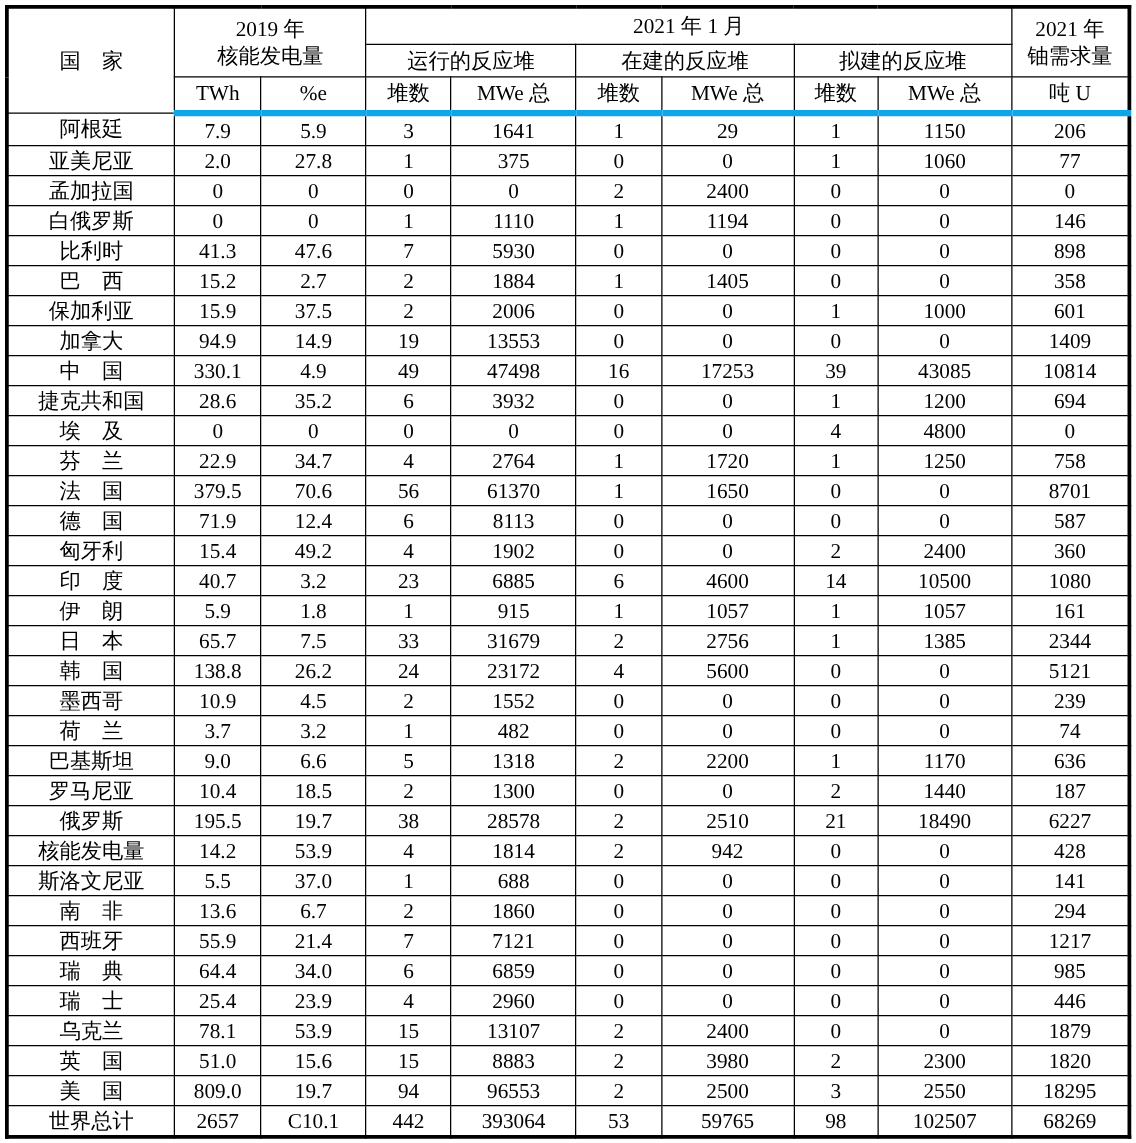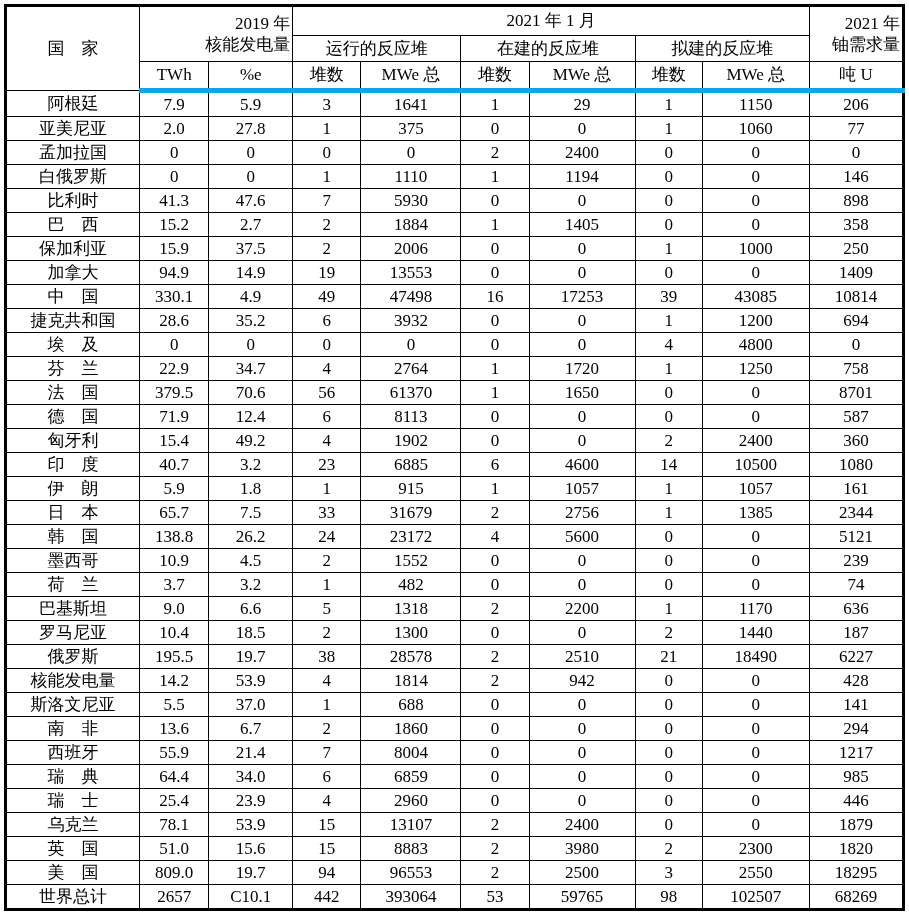--- a/index.html
+++ b/index.html
@@ -41,21 +41,21 @@
   th.country-head {
     text-align: left;
     padding-left: 22px;
   }
   tbody td { height: 23px; }
   td.country {
     text-align: left;
     padding-left: 8px;
     font-size: 18px;
   }
-  .two-line { line-height: 1.25; text-align: right; }
+  .two-line { line-height: 1.25; }
 </style>
 </head>
 <body>
 
 <div class="page">
   <table class="nuc">
     <colgroup>
       <col style="width:134px">
       <col style="width:69px">
       <col style="width:84px">
@@ -183,21 +183,21 @@
   <tr>
     <td class="country">保加利亚</td>
     <td>15.9</td>
     <td>37.5</td>
     <td>2</td>
     <td>2006</td>
     <td>0</td>
     <td>0</td>
     <td>1</td>
     <td>1000</td>
-    <td>250</td>
+    <td>601</td>
   </tr>
 
   <tr>
     <td class="country">加拿大</td>
     <td>94.9</td>
     <td>14.9</td>
     <td>19</td>
     <td>13553</td>
     <td>0</td>
     <td>0</td>
@@ -451,21 +451,21 @@
     <td>0</td>
     <td>0</td>
     <td>294</td>
   </tr>
 
   <tr>
     <td class="country">西班牙</td>
     <td>55.9</td>
     <td>21.4</td>
     <td>7</td>
-    <td>8004</td>
+    <td>7121</td>
     <td>0</td>
     <td>0</td>
     <td>0</td>
     <td>0</td>
     <td>1217</td>
   </tr>
 
   <tr>
     <td class="country">瑞　典</td>
     <td>64.4</td>

